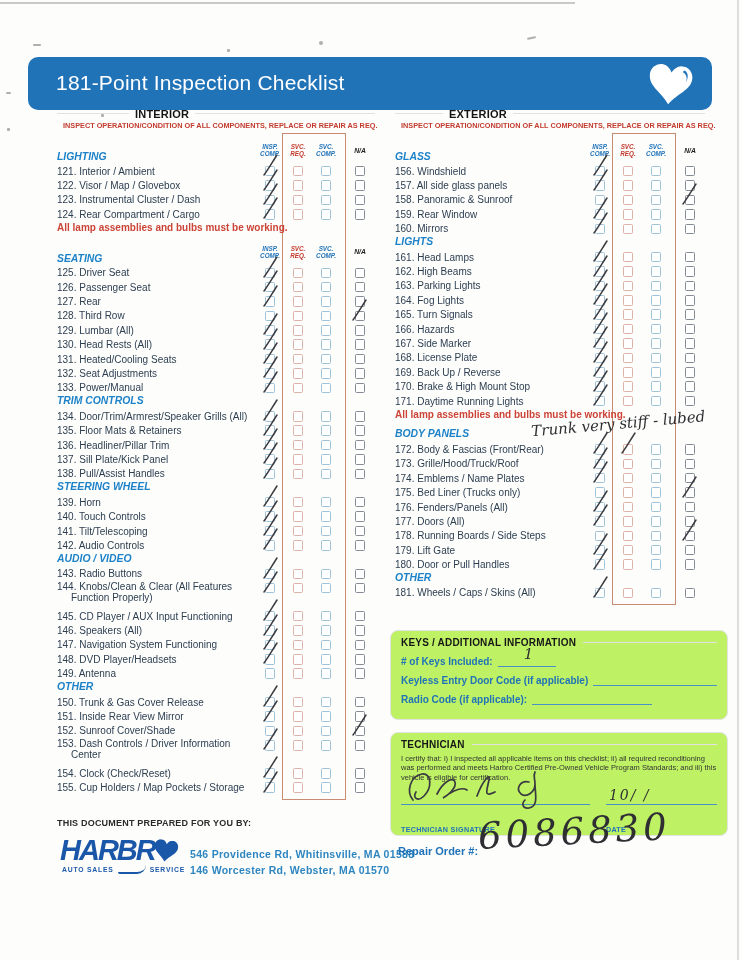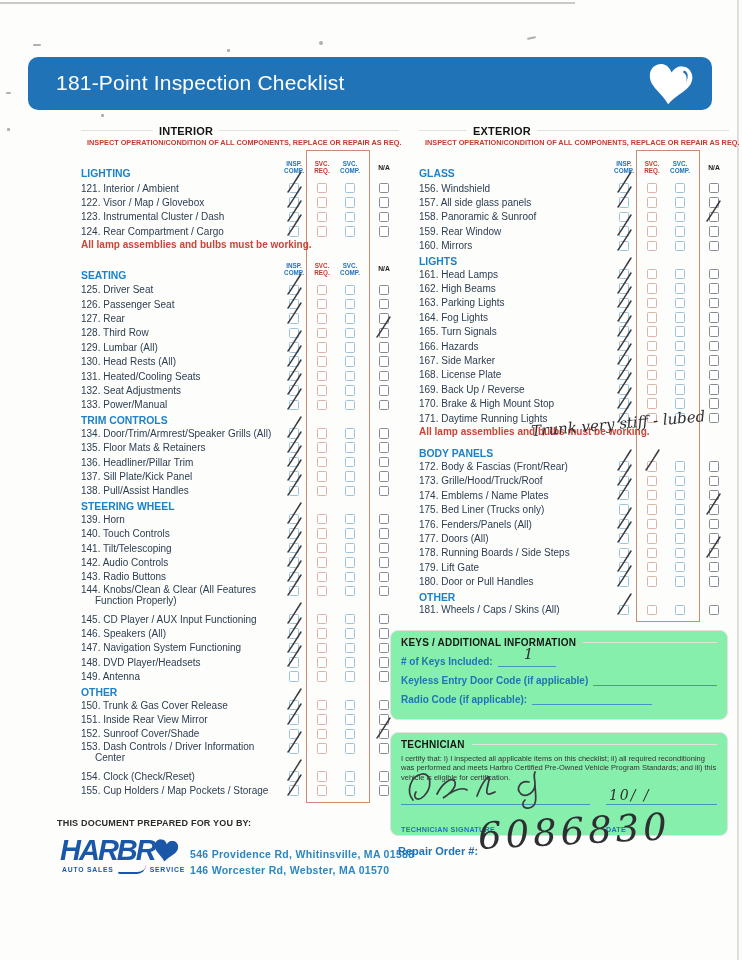--- a/index.html
+++ b/index.html
@@ -9,21 +9,21 @@
   .edge-top{position:absolute;left:0;top:2px;width:575px;height:2px;background:#8a8a8a;opacity:.45;}
   .edge-right{position:absolute;left:737px;top:0;width:2px;height:960px;background:#c9c9c9;opacity:.6;}
   .spk{position:absolute;background:#6f6f6f;opacity:.55;border-radius:1px;}
 
   
   .topbar{position:absolute;left:28px;top:57px;width:684px;height:53px;background:#2173b8;border-radius:10px;}
   .topbar-title{position:absolute;left:28px;top:14px;color:#fff;font-size:21px;font-weight:500;letter-spacing:.2px;}
   .topbar-heart{position:absolute;right:20px;top:8px;transform:rotate(6deg);}
 
   
-  .col{position:absolute;top:124px;margin-left:24px;}
+  .col{position:absolute;top:107px;}
   #interior-col{left:57px;width:318px;}
   #exterior-col{left:395px;width:310px;}
   .col-head{display:flex;align-items:center;height:13px;}
   .col-head .line{height:1px;background:#e2e2e2;}
   .col-head .ll{flex:0 0 auto;}
   #interior-col .ll{width:72px;} #exterior-col .ll{width:48px;}
   .col-head .lr{flex:1;}
   .col-title{padding:0 6px;font-size:11px;font-weight:800;color:#141414;letter-spacing:.2px;}
   .col-sub{margin-top:1px;padding-left:6px;font-size:7.3px;font-weight:700;color:#c23b2e;white-space:nowrap;}
   .list{position:relative;margin-top:6px;}
@@ -38,39 +38,39 @@
   .inum{color:#2c3e50;}
   .l2{display:block;margin-left:14px;}
   .cells{display:flex;height:100%;align-items:center;}
   .cell{flex:0 0 28px;display:flex;align-items:center;justify-content:center;position:relative;height:100%;}
   .cell.na{flex:0 0 30px;margin-left:5px;}
   .box{width:10.5px;height:10.5px;border:1.3px solid;border-radius:1.5px;background:#fff;box-sizing:border-box;}
   .box.insp,.box.comp{border-color:#9ec2d8;}
   .box.req{border-color:#ddb2a8;}
   .box.na{border-color:#858c96;}
   .ckwrap{position:absolute;left:4px;top:50%;margin-top:-19px;width:20px;height:26px;pointer-events:none;z-index:3;}
-  .srow{display:flex;align-items:flex-end;height:14px;}
+  .srow{display:flex;align-items:flex-start;height:14px;font-style:italic;}
   .srow.withhead{height:28px;}
   .srow .sec{flex:1;font-size:10.4px;font-weight:700;color:#1d82c8;white-space:nowrap;}
   .srow.withhead .sec{align-self:flex-end;padding-bottom:2px;}
   .lh{font-size:6.3px;font-weight:700;line-height:7px;text-align:center;}
   .lh-blue{color:#2173b8;} .lh-red{color:#c23b2e;} .lh-na{color:#222;font-size:6.8px;}
   .note{display:flex;align-items:center;height:12px;font-size:10px;color:#cc4437;font-weight:bold;}
   .gap{width:100%;}
 
   
   .hw{font-family:"DejaVu Serif",serif;font-style:italic;color:#2e2e33;}
   .hw-note{position:absolute;left:531px;top:413px;width:215px;font-size:15px;transform:rotate(-5deg);z-index:5;}
   .hw-keys{position:absolute;left:26px;top:-8px;font-size:15px;}
   .hw-date{position:absolute;left:3px;bottom:1px;font-size:14px;letter-spacing:2px;}
   .ro-value{position:absolute;left:478px;top:810px;font-size:37px;letter-spacing:4px;transform:rotate(-3deg);z-index:5;}
 
   
   .infobox{position:absolute;left:390px;width:338px;border:1px solid #e2e2e2;border-radius:8px;
-           padding:6px 10px 8px 10px;box-sizing:border-box;background:#86efac;}
+           padding:6px 10px 8px 10px;box-sizing:border-box;background:#bef264;}
   #keys-box{top:630px;height:90px;}
   #tech-box{top:732px;height:104px;}
   .boxtitle{display:flex;align-items:center;}
   .boxtitle .t{font-size:10px;font-weight:800;color:#161616;letter-spacing:.2px;white-space:nowrap;}
   .boxtitle .hline{flex:1;height:1px;background:#e2e2e2;margin-left:7px;}
   .fieldrow{display:flex;align-items:flex-end;margin-top:5px;}
   .flabel{font-size:10px;font-weight:700;color:#2173b8;white-space:nowrap;}
   .fline{border-bottom:1.6px solid #4a90c4;height:13px;position:relative;margin-left:5px;}
   .fline.keys{width:58px;} .fline.keyless{flex:1;max-width:160px;} .fline.radio{width:120px;}
 
@@ -605,20 +605,23 @@
             <div class="cell">
               <span class="box req"></span>
             </div>
             <div class="cell">
               <span class="box comp"></span>
             </div>
             <div class="cell na">
               <span class="box na"></span>
             </div>
           </div>
+        </div>
+        <div class="srow">
+          <span class="sec">AUDIO / VIDEO</span>
         </div>
         <div class="row">
           <div class="ilabel"><span class="inum">143.</span> Radio Buttons</div>
           <div class="cells">
             <div class="cell">
               <span class="box insp"></span>
               <span class="ckwrap"><svg width="20" height="26" viewBox="0 0 20 26">
                   <path d="M4 23 C8 18 13 9 17 3" stroke="#3b3b40" stroke-width="1.5" fill="none" stroke-linecap="round"></path>
                 </svg></span>
             </div>

